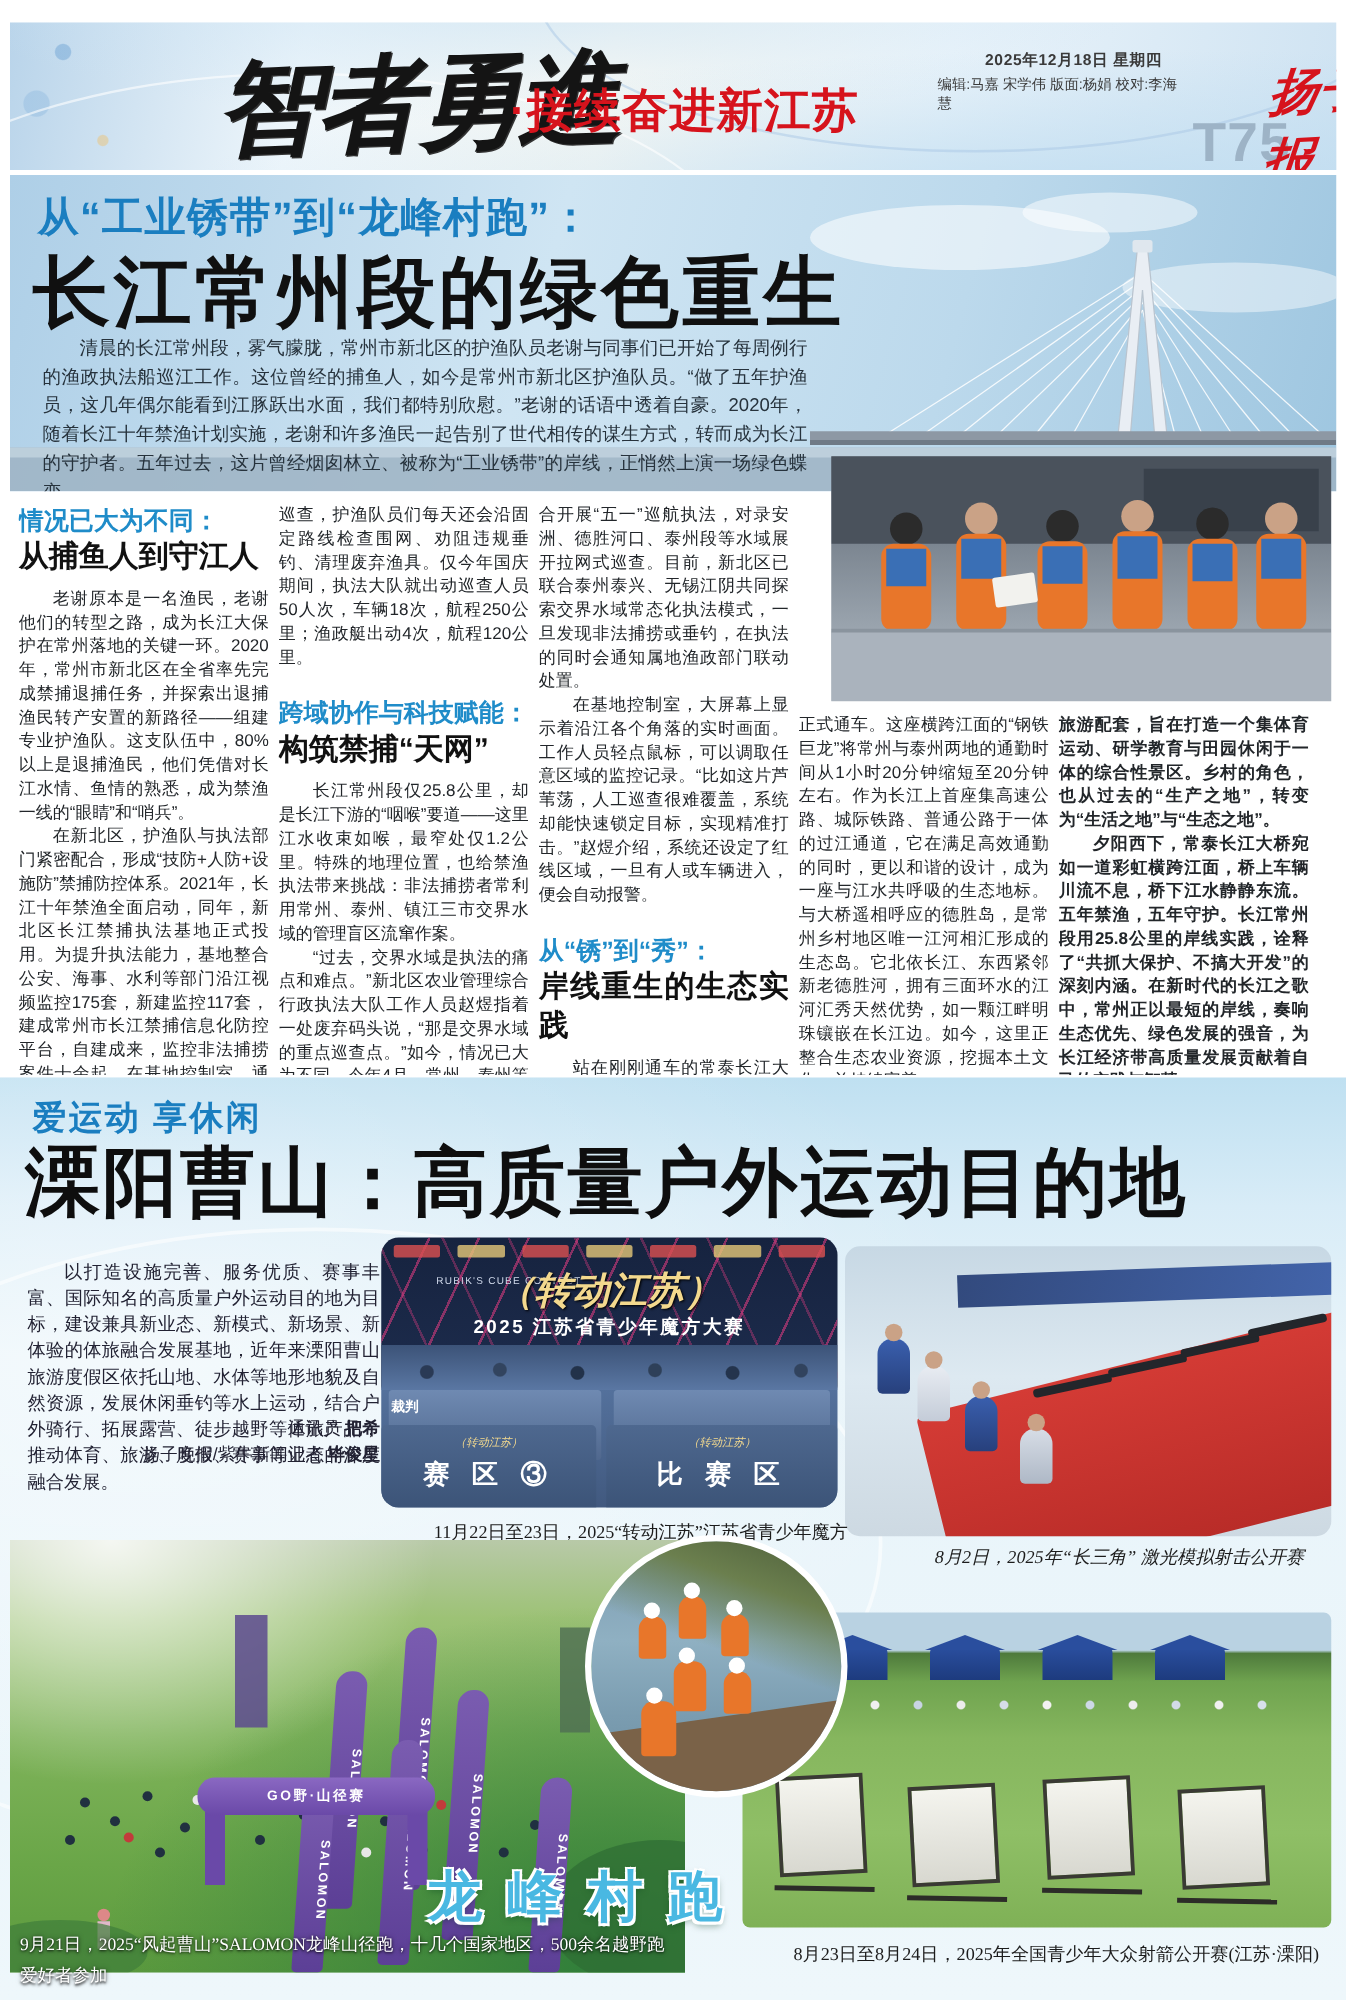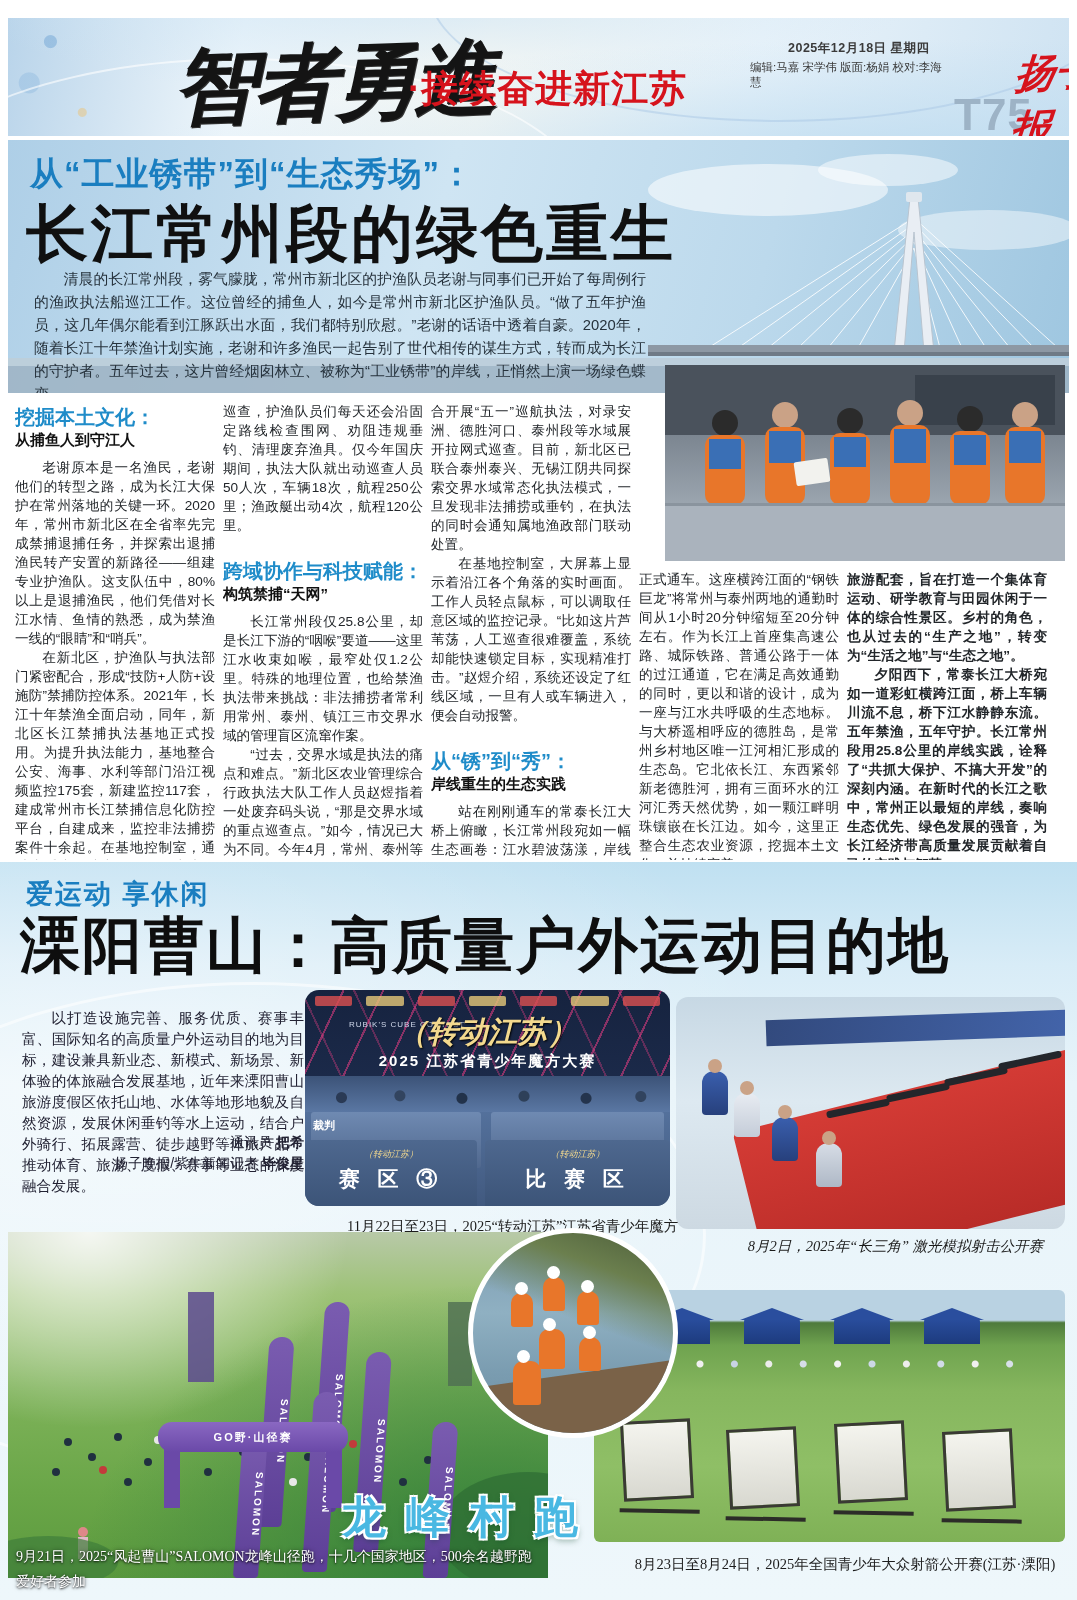--- a/index.html
+++ b/index.html
@@ -43,21 +43,21 @@
   
   #patrol-photo{position:absolute;left:665px;top:365px;width:400px;height:196px;overflow:hidden;
     background:linear-gradient(180deg,#5d6670 0%,#7b8590 35%,#9aa4ae 70%,#b3bcc4 100%);z-index:3;}
 
   
   .col{position:absolute;width:200px;font-size:13.6px;line-height:19px;color:#22262a;
     text-align:justify;overflow:hidden;}
   .col p{margin:0;text-indent:2em;}
   .col p.noind{text-indent:0;}
   .subhead-blue{font-size:20px;font-weight:900;color:#1f8cc9;line-height:1.3;margin-top:23px;}
-  .subhead-black{font-size:15px;font-weight:900;color:#111;line-height:1.3;margin-bottom:8px;}
+  .subhead-black{font-size:24px;font-weight:900;color:#111;line-height:1.3;margin-bottom:8px;}
   .subhead-blue.first{margin-top:2px;}
   #col1{left:15px;top:402px;height:458px;}
   #col2{left:223px;top:402px;height:458px;}
   #col3{left:431px;top:402px;height:458px;}
   #col4{left:639px;top:570px;height:290px;}
   #col5{left:847px;top:570px;height:290px;font-weight:bold;}
 
   
   #section2{position:absolute;left:0;top:862px;width:1077px;height:738px;
     background:
@@ -217,21 +217,21 @@
         <line x1="906" y1="102" x2="954" y2="208"></line>
           <line x1="906" y1="108" x2="932" y2="208"></line>
       </g>
       <polygon points="902,58 886,212 896,212 906,92 916,212 926,212 910,58" fill="#e9eef4" stroke="#b9c4cf" stroke-width="1"></polygon>
       <rect x="898" y="52" width="16" height="10" rx="2" fill="#dfe7ee"></rect>
       <rect x="640" y="205" width="421" height="7" fill="#8d98a4"></rect>
       <rect x="640" y="212" width="421" height="4" fill="#6f7a86"></rect>
       <rect x="0" y="218" width="1061" height="35" fill="#9db3c3" opacity="0.85"></rect>
       <rect x="0" y="218" width="1061" height="8" fill="#c3d4e0" opacity="0.8"></rect>
     </svg>
-    <div id="a1-kicker">从“工业锈带”到“生态秀场”：</div>
+    <div id="a1-kicker">从“工业锈带”到“龙峰村跑”：</div>
     <div id="a1-headline">长江常州段的绿色重生</div>
     <div id="a1-intro">清晨的长江常州段，雾气朦胧，常州市新北区的护渔队员老谢与同事们已开始了每周例行的渔政执法船巡江工作。这位曾经的捕鱼人，如今是常州市新北区护渔队员。“做了五年护渔员，这几年偶尔能看到江豚跃出水面，我们都特别欣慰。”老谢的话语中透着自豪。2020年，随着长江十年禁渔计划实施，老谢和许多渔民一起告别了世代相传的谋生方式，转而成为长江的守护者。五年过去，这片曾经烟囱林立、被称为“工业锈带”的岸线，正悄然上演一场绿色蝶变。</div>
 
   </div>
 
   <div id="patrol-photo">
     <svg width="400" height="196" viewBox="0 0 400 196">
       <rect x="0" y="0" width="400" height="70" fill="#4a525c"></rect>
       <rect x="250" y="10" width="140" height="50" fill="#39414b"></rect>
       <g>
@@ -254,21 +254,21 @@
           <rect x="340" y="62" width="40" height="78" rx="10" fill="#e8762a"></rect>
           <rect x="344" y="66" width="32" height="32" fill="#3a6fb5"></rect>
       </g>
       <rect x="130" y="95" width="34" height="24" rx="2" fill="#f2f2ee" transform="rotate(-8 147 107)"></rect>
       <rect x="0" y="140" width="400" height="56" fill="#aab3bd"></rect>
       <rect x="0" y="138" width="400" height="3" fill="#8a949e"></rect>
     </svg>
   </div>
 
   <div class="col" id="col1">
-    <div class="subhead-blue first">挖掘本土文化：</div>
+    <div class="subhead-blue first">情况已大为不同：</div>
     <div class="subhead-black">从捕鱼人到守江人</div>
     <p>老谢原本是一名渔民，老谢他们的转型之路，成为长江大保护在常州落地的关键一环。2020年，常州市新北区在全省率先完成禁捕退捕任务，并探索出退捕渔民转产安置的新路径——组建专业护渔队。这支队伍中，80%以上是退捕渔民，他们凭借对长江水情、鱼情的熟悉，成为禁渔一线的“眼睛”和“哨兵”。</p>
     <p>在新北区，护渔队与执法部门紧密配合，形成“技防+人防+设施防”禁捕防控体系。2021年，长江十年禁渔全面启动，同年，新北区长江禁捕执法基地正式投用。为提升执法能力，基地整合公安、海事、水利等部门沿江视频监控175套，新建监控117套，建成常州市长江禁捕信息化防控平台，自建成来，监控非法捕捞案件十余起。在基地控制室，通过该系统可清晰监控沿江岸线各个角落。除了乘船</p>
   </div>
   <div class="col" id="col2">
     <p class="noind">巡查，护渔队员们每天还会沿固定路线检查围网、劝阻违规垂钓、清理废弃渔具。仅今年国庆期间，执法大队就出动巡查人员50人次，车辆18次，航程250公里；渔政艇出动4次，航程120公里。</p>
     <div class="subhead-blue">跨域协作与科技赋能：</div>
     <div class="subhead-black">构筑禁捕“天网”</div>
     <p>长江常州段仅25.8公里，却是长江下游的“咽喉”要道——这里江水收束如喉，最窄处仅1.2公里。特殊的地理位置，也给禁渔执法带来挑战：非法捕捞者常利用常州、泰州、镇江三市交界水域的管理盲区流窜作案。</p>
     <p>“过去，交界水域是执法的痛点和难点。”新北区农业管理综合行政执法大队工作人员赵煜指着一处废弃码头说，“那是交界水域的重点巡查点。”如今，情况已大为不同。今年4月，常州、泰州等多地农业执法部门及长航公安在禁捕执法基地召开工作交流会，并联</p>

